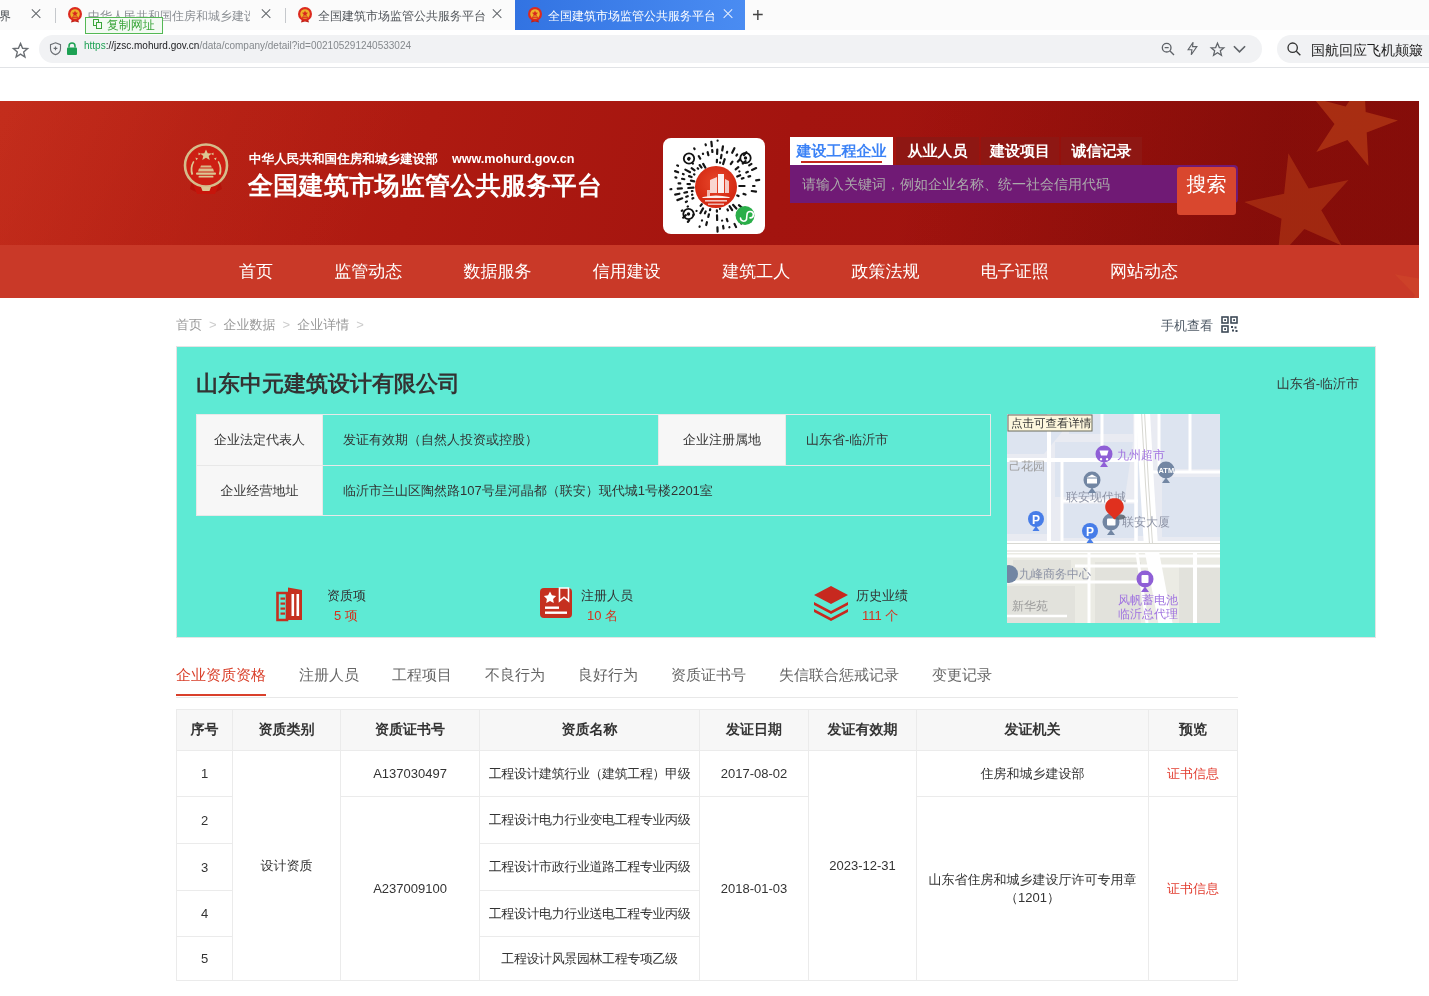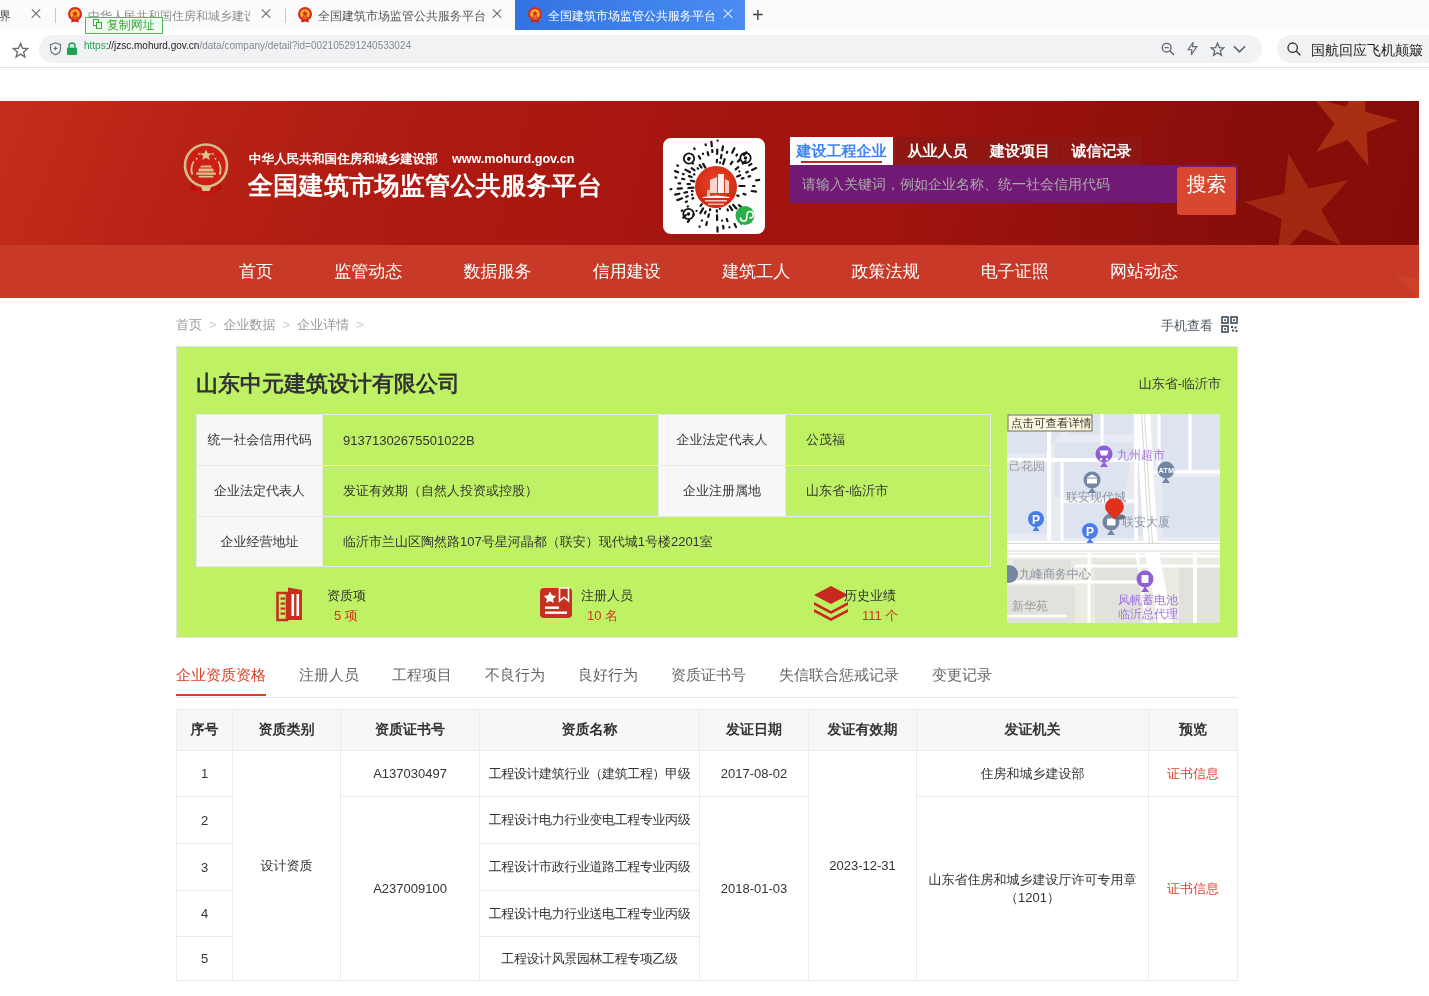--- a/index.html
+++ b/index.html
@@ -52,22 +52,22 @@
 #sinput .ph { position:absolute; left:12px; top:11px; font-size:14px; color:#ababab; }
 #sbtn { position:absolute; right:2px; top:2px; width:59px; height:48px; background:#d9472e; color:#fff;
   font-size:20px; text-align:center; line-height:34px; border-radius:3px; }
 
 
 #bread { position:absolute; left:176px; top:316px; font-size:13px; color:#999; }
 #bread .sep { color:#ccc; margin:0 7px; }
 #mobileview { position:absolute; left:1161px; top:317px; font-size:13px; color:#4f5a66; }
 
 
-#infobox { position:absolute; left:176px; top:346px; width:1062px; height:292px;
-  border:1px solid #e4e4e4; background:#bef264; }
+#infobox { position:absolute; left:176px; top:346px; width:1200px; height:292px;
+  border:1px solid #e4e4e4; background:#5eead4; }
 #cname { position:absolute; left:19px; top:22px; font-size:22px; font-weight:bold; color:#333; }
 #cregion { position:absolute; right:16px; top:28px; font-size:13px; color:#333; }
 table.info { position:absolute; left:19px; top:67px; border-collapse:collapse; table-layout:fixed; }
 table.info td { border:1px solid #e8e8e8; font-size:13px; color:#333; }
 table.info td.lbl { background:#f7f7f7; text-align:center; }
 table.info td.val { padding-left:20px; }
 .stats { position:absolute; top:237px; height:40px; }
 .stats .ic { position:absolute; top:0; width:38px; height:38px; }
 .stats .t1 { position:absolute; left:52px; top:3px; font-size:13px; color:#333; white-space:nowrap; }
 .stats .t2 { position:absolute; left:58px; top:23px; font-size:13px; color:#d5331f; white-space:nowrap; }
@@ -392,26 +392,20 @@
     <div id="cname">山东中元建筑设计有限公司</div>
     <div id="cregion">山东省-临沂市</div>
     <table class="info">
       <colgroup>
           <col style="width:126px">
           <col style="width:336px">
           <col style="width:127px">
           <col style="width:205px">
         </colgroup>
       <tbody>
-          <tr style="height:51px;">
-        <td class="lbl">统一社会信用代码</td>
-            <td class="val">91371302675501022B</td>
-        <td class="lbl">企业法定代表人</td>
-            <td class="val">公茂福</td>
-      </tr>
       <tr style="height:51px;">
         <td class="lbl">企业法定代表人</td>
             <td class="val">发证有效期（自然人投资或控股）</td>
         <td class="lbl">企业注册属地</td>
             <td class="val">山东省-临沂市</td>
       </tr>
       <tr style="height:50px;">
         <td class="lbl">企业经营地址</td>
             <td class="val" colspan="3">临沂市兰山区陶然路107号星河晶都（联安）现代城1号楼2201室</td>
       </tr>
@@ -450,21 +444,21 @@
         <div class="t2" style="left:50px;">10 名</div>
     </div>
     <div class="stats" style="left:635px;">
       <svg class="ic" viewBox="0 0 38 38">
           <g fill="#c7291f">
             <path d="M19 2 L36 11 19 20 2 11z"></path>
             <path d="M2 18 L19 27 36 18 36 21 19 30 2 21z"></path>
             <path d="M2 25 L19 34 36 25 36 28 19 37 2 28z"></path>
           </g>
         </svg>
-      <div class="t1" style="left:32px;font-family:Liberation Serif, serif;">历史业绩</div>
+      <div class="t1" style="left:44px;font-family:Liberation Serif, serif;">历史业绩</div>
         <div class="t2" style="left:50px;">111 个</div>
     </div>
 
     <div id="map">
     <svg width="213" height="209" viewBox="0 0 213 209">
       <rect width="213" height="209" fill="#e9ebf2"></rect>
       <rect x="0" y="127" width="213" height="82" fill="#ebebe4"></rect>
       <g fill="#dde4f0">
         <path d="M0 0 h55 v18 l-18 22 h-37 z"></path>
         <rect x="0" y="48" width="40" height="72"></rect>

